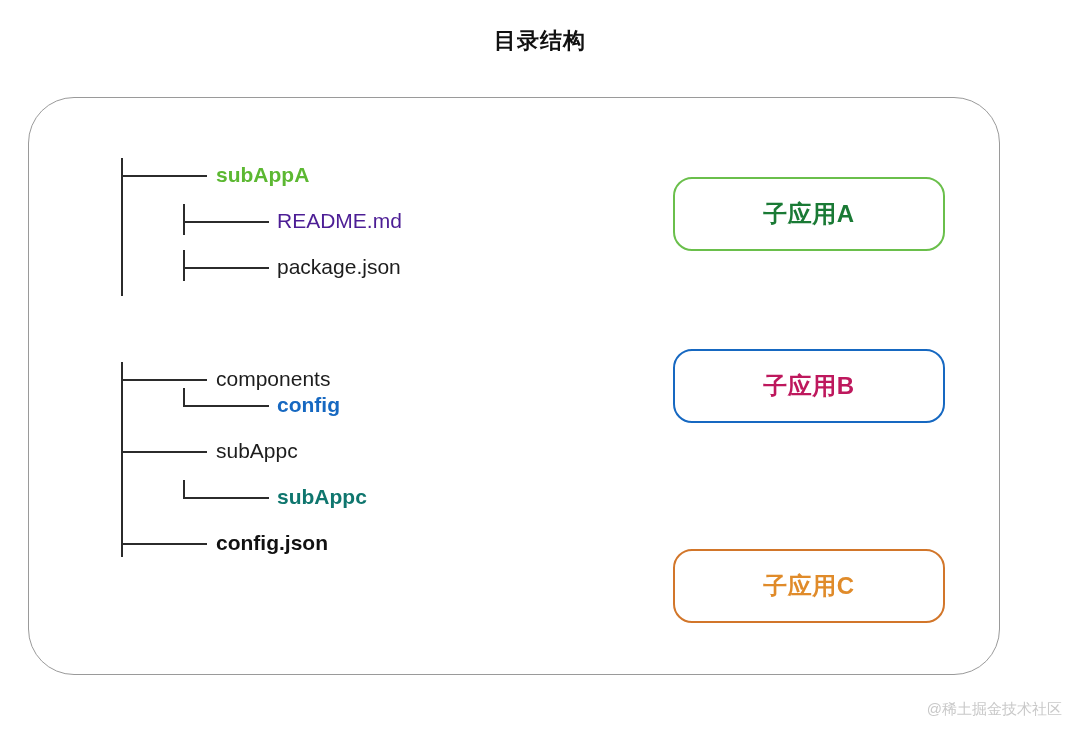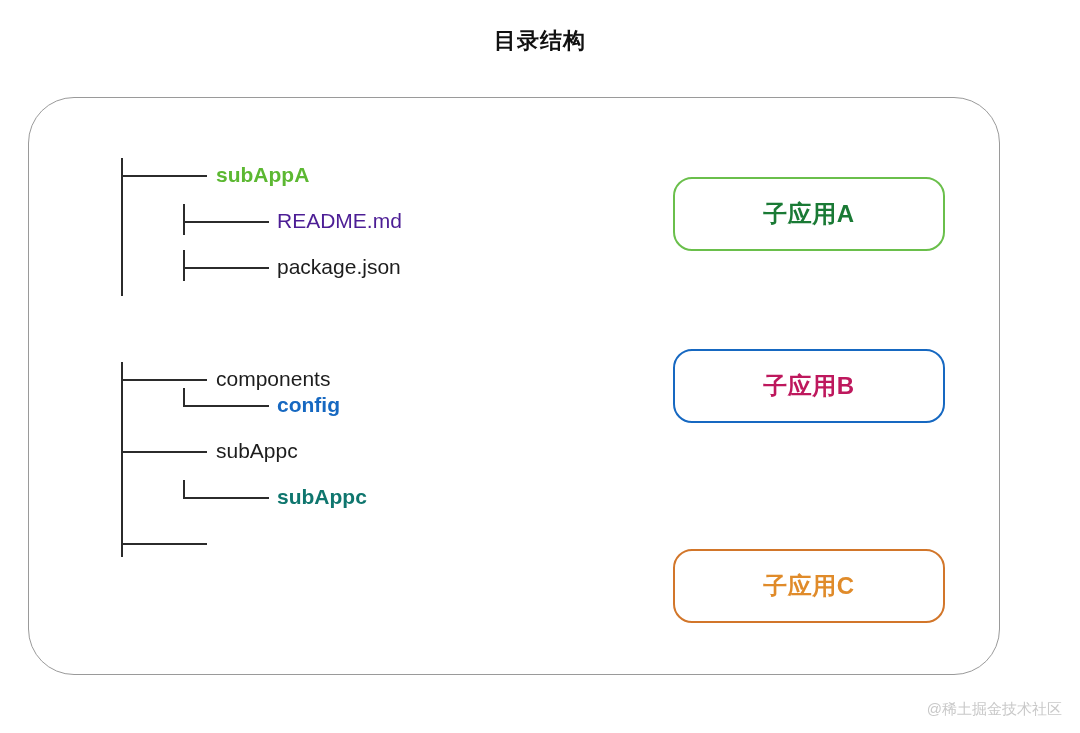--- a/index.html
+++ b/index.html
@@ -152,20 +152,21 @@
       </div>
       <div class="tree-row" style="top: 322px;">
         <div class="vline" style="left: 94px; top: -2px; height: 17px;"></div>
         <div class="hline" style="left: 94px; top: 15px; width: 86px;"></div>
         <div class="vline" style="left: 32px; top: -2px; height: 46px;"></div>
         <span class="tree-label lvl2 bold" style="color: #0f766e;">subAppc</span>
       </div>
       <div class="tree-row" style="top: 368px;">
         <div class="vline" style="left: 32px; top: -2px; height: 31px;"></div>
         <div class="hline" style="left: 32px; top: 15px; width: 86px;"></div>
+        <span class="tree-label lvl1 bold" style="color: rgb(17, 17, 17);">config.json</span>
       </div>
     </div>
 
   <div id="app-boxes">
       <div class="app-box" style="left: 644px; top: 79px; border-color: rgb(106, 191, 75);">
         <span class="app-box-label" style="color: rgb(26, 122, 53);">子应用A</span>
       </div>
       <div class="app-box" style="left: 644px; top: 251px; border-color: rgb(22, 104, 193);">
         <span class="app-box-label" style="color: #be185d;">子应用B</span>
       </div>

